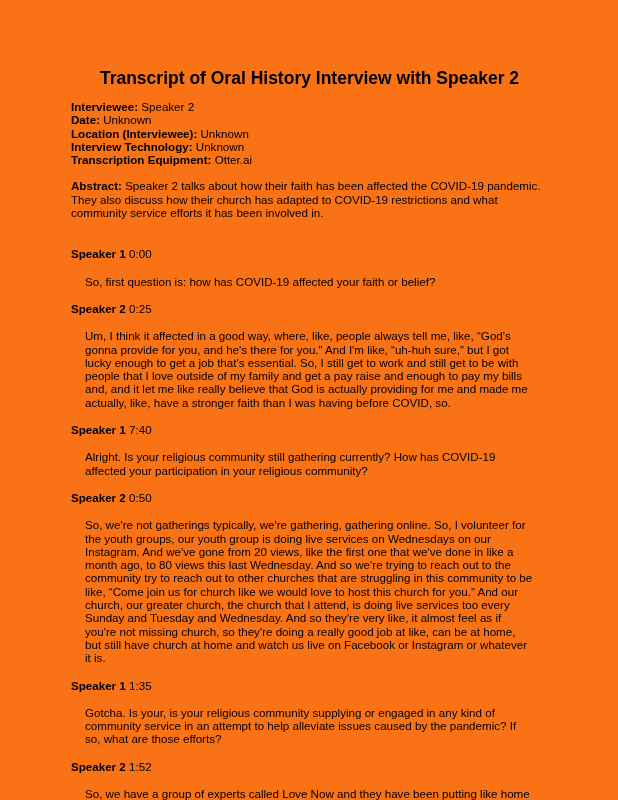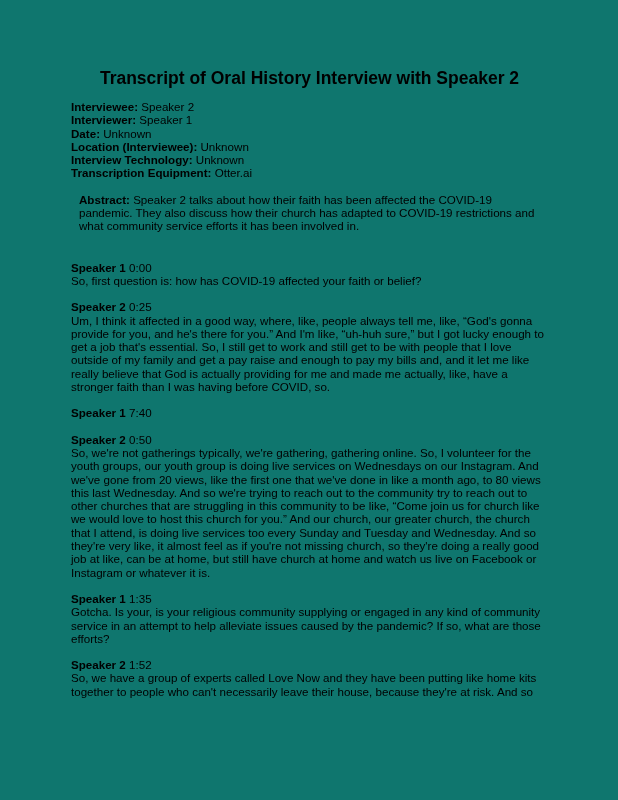--- a/index.html
+++ b/index.html
@@ -5,62 +5,61 @@
   html, body {
     margin: 0;
     padding: 0;
     background: #ffffff;
   }
   .page {
     position: relative;
     width: 618px;
     height: 800px;
     box-sizing: border-box;
-    background: #0f766e;
+    background: #f97316;
     color: #000000;
     font-family: "Liberation Sans", sans-serif;
     font-size: 11.6px;
     line-height: 13.3px;
     padding: 67px 70px 0 71px;
     overflow: hidden;
   }
   .doc-title {
     font-size: 17.5px;
     line-height: 23px;
     font-weight: bold;
     text-align: center;
     white-space: nowrap;
     margin: 0 0 10px 0;
   }
   .meta-block { margin: 0; }
   .meta-row { margin: 0; }
   .meta-label { font-weight: bold; }
   .abstract {
-    margin: 13px 0 0 8px;
+    margin: 13px 0 0 0;
   }
   .abstract-label { font-weight: bold; }
   .transcript {
     margin-top: 28px;
   }
   .entry { margin: 0; }
   .entry + .entry { margin-top: 13px; }
   .speaker-name { font-weight: bold; }
-  .entry-text { margin: 0; }
+  .entry-text { margin: 14px; }
 </style>
 </head>
 <body>
 
 <div class="page">
 
   <h1 class="doc-title">Transcript of Oral History Interview with Speaker 2</h1>
 
   <div class="meta-block">
   <div class="meta-row"><strong class="meta-label">Interviewee:</strong> <span class="meta-value">Speaker 2</span></div>
 
-  <div class="meta-row"><strong class="meta-label">Interviewer:</strong> <span class="meta-value">Speaker 1</span></div>
 
   <div class="meta-row"><strong class="meta-label">Date:</strong> <span class="meta-value">Unknown</span></div>
 
   <div class="meta-row"><strong class="meta-label">Location (Interviewee):</strong> <span class="meta-value">Unknown</span></div>
 
 
   <div class="meta-row"><strong class="meta-label">Interview Technology:</strong> <span class="meta-value">Unknown</span></div>
 
   <div class="meta-row"><strong class="meta-label">Transcription Equipment:</strong> <span class="meta-value">Otter.ai</span></div>
 </div>
@@ -73,20 +72,21 @@
     <p class="entry-text">So, first question is: how has COVID-19 affected your faith or belief?</p>
   </div>
 
   <div class="entry">
     <div class="entry-head"><strong class="speaker-name">Speaker 2</strong> <span class="timestamp">0:25</span></div>
     <p class="entry-text">Um, I think it affected in a good way, where, like, people always tell me, like, “God's gonna provide for you, and he's there for you.” And I'm like, “uh-huh sure,” but I got lucky enough to get a job that's essential. So, I still get to work and still get to be with people that I love outside of my family and get a pay raise and enough to pay my bills and, and it let me like really believe that God is actually providing for me and made me actually, like, have a stronger faith than I was having before COVID, so.</p>
   </div>
 
   <div class="entry">
     <div class="entry-head"><strong class="speaker-name">Speaker 1</strong> <span class="timestamp">7:40</span></div>
+    <p class="entry-text">Alright. Is your religious community still gathering currently? How has COVID-19 affected your participation in your religious community?</p>
   </div>
 
   <div class="entry">
     <div class="entry-head"><strong class="speaker-name">Speaker 2</strong> <span class="timestamp">0:50</span></div>
     <p class="entry-text">So, we're not gatherings typically, we're gathering, gathering online. So, I volunteer for the youth groups, our youth group is doing live services on Wednesdays on our Instagram. And we've gone from 20 views, like the first one that we've done in like a month ago, to 80 views this last Wednesday. And so we're trying to reach out to the community try to reach out to other churches that are struggling in this community to be like, “Come join us for church like we would love to host this church for you.” And our church, our greater church, the church that I attend, is doing live services too every Sunday and Tuesday and Wednesday. And so they're very like, it almost feel as if you're not missing church, so they're doing a really good job at like, can be at home, but still have church at home and watch us live on Facebook or Instagram or whatever it is.</p>
   </div>
 
   <div class="entry">
     <div class="entry-head"><strong class="speaker-name">Speaker 1</strong> <span class="timestamp">1:35</span></div>
     <p class="entry-text">Gotcha. Is your, is your religious community supplying or engaged in any kind of community service in an attempt to help alleviate issues caused by the pandemic? If so, what are those efforts?</p>

